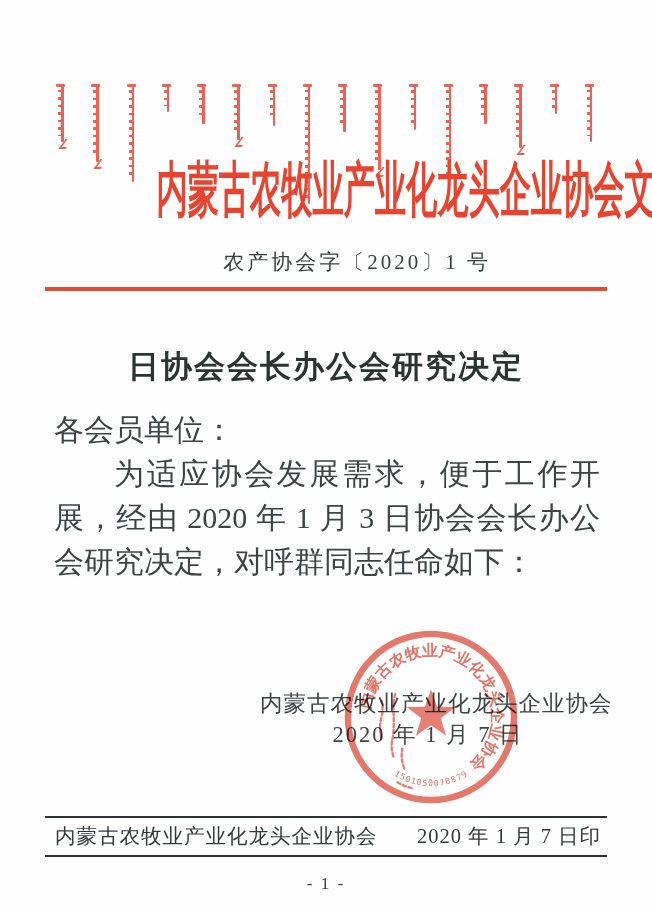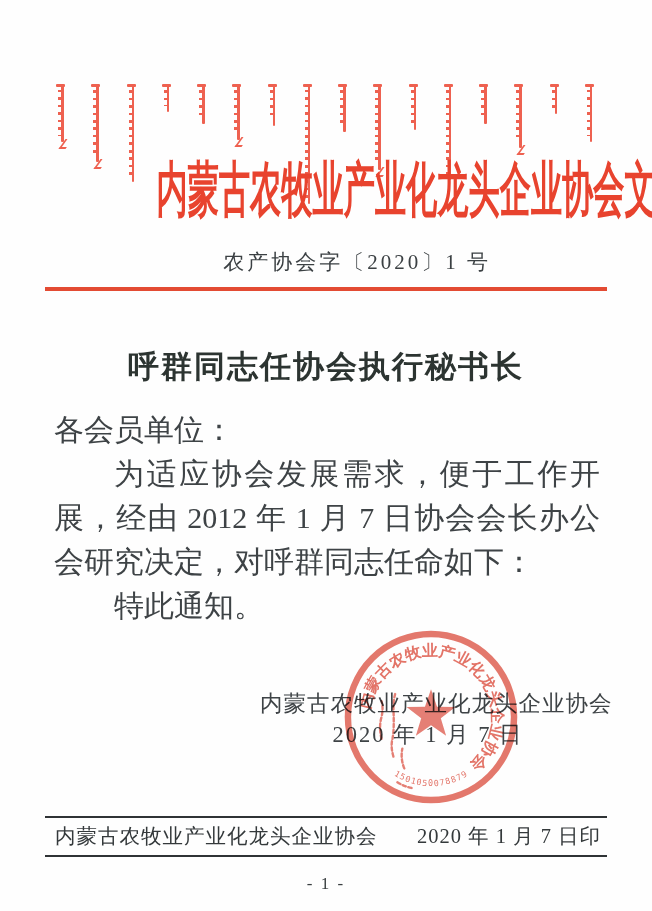--- a/index.html
+++ b/index.html
@@ -172,26 +172,25 @@
         <i class="teeth"></i>
       </div>
     </div>
 
   <h1 class="org-title">内蒙古农牧业产业化龙头企业协会文件</h1>
 
   <div class="doc-number">农产协会字〔2020〕1 号</div>
 
   <div class="red-rule"></div>
 
-  <h2 class="doc-title">呼群同志任协会执行秘书长</h2>
+  <h2 class="doc-title">日协会会长办公会研究决定</h2>
 
   <div class="body">
     <p>各会员单位：</p>
-    <p class="indent">为适应协会发展需求，便于工作开展，经由 2012 年 1 月 7 日协会会长办公会研究决定，对呼群同志任命如下：</p>
-    <p class="indent">特此通知。</p>
+    <p class="indent">为适应协会发展需求，便于工作开展，经由 2020 年 1 月 3 日协会会长办公会研究决定，对呼群同志任命如下：</p>
   </div>
 
   <div class="sign-block">
     <div class="sign-name">内蒙古农牧业产业化龙头企业协会</div>
     <div class="sign-date">2020 年 1 月 7 日</div>
   </div>
 
   <div class="seal">
     <svg viewBox="0 0 180 180" width="178" height="178">
       <defs>

